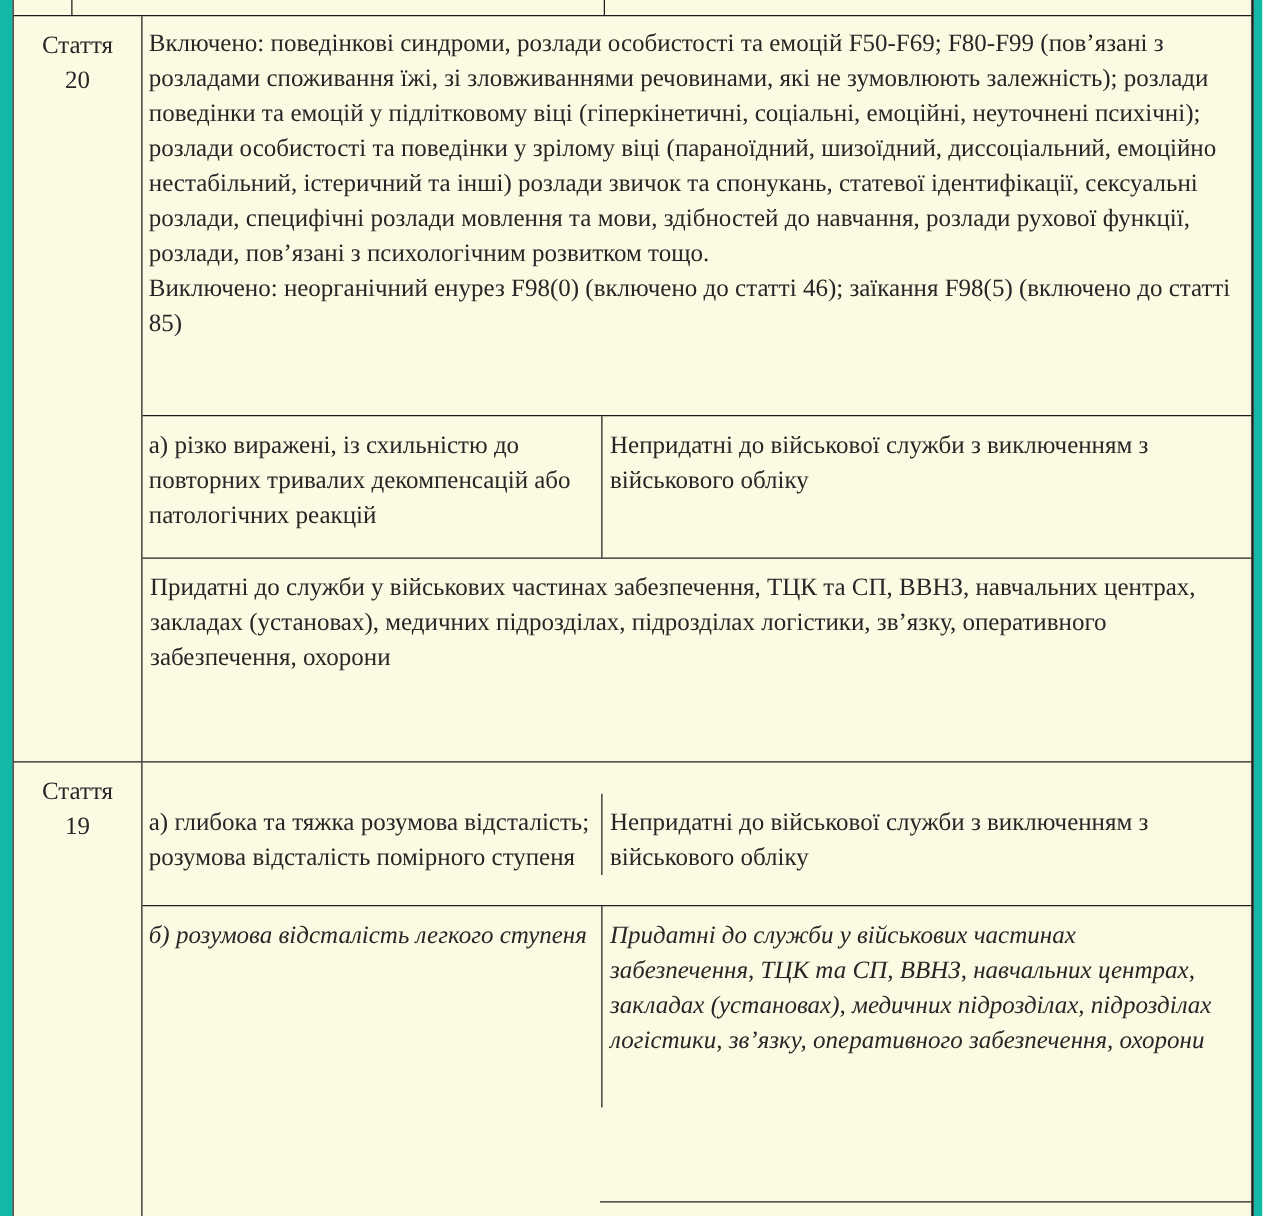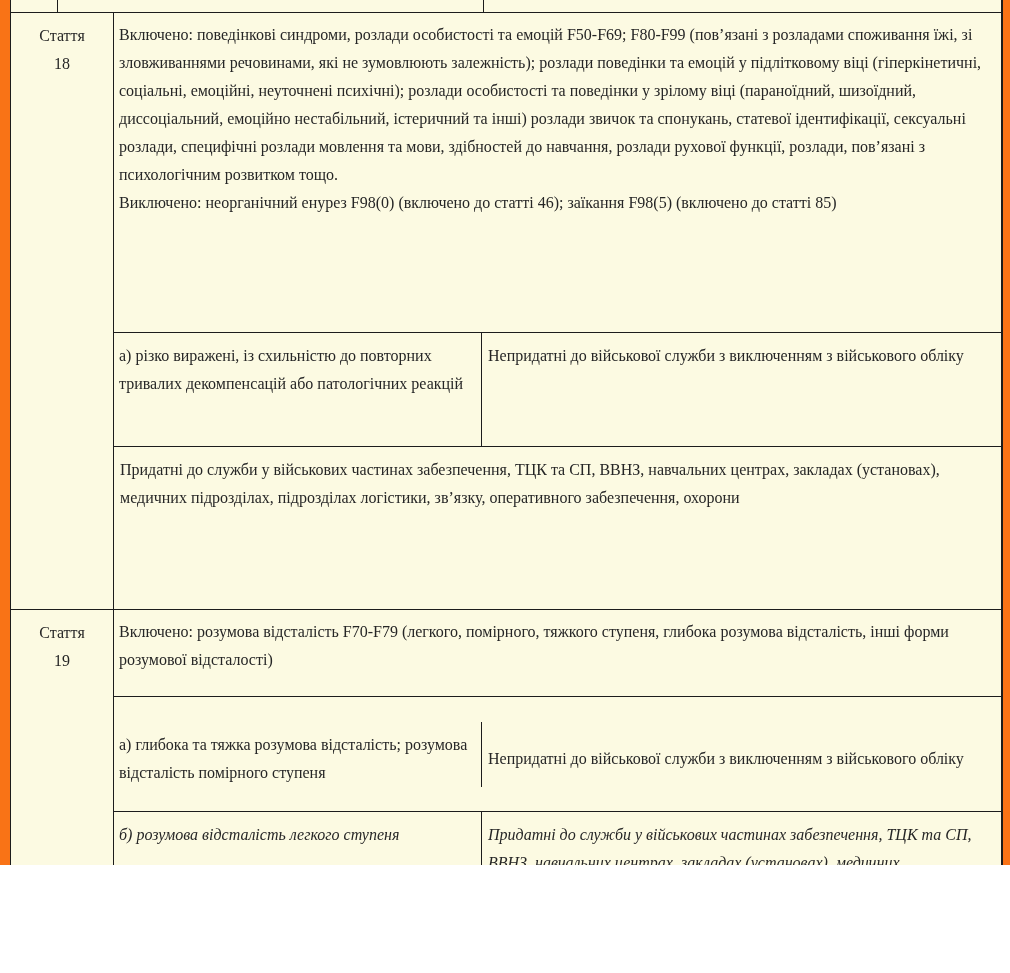--- a/index.html
+++ b/index.html
@@ -1,21 +1,21 @@
 <!DOCTYPE html>
 <html><head>
 <meta charset="utf-8">
 <style>
   * { margin:0; padding:0; box-sizing:border-box; }
   html,body { background:#ffffff; }
   .page {
-    position:relative; width:1010px; height:865px; overflow:hidden;
-    background:#f97316;
+    position:relative; width:1010px; height:973px; overflow:hidden;
+    background:#14b8a6;
     font-family:"Liberation Serif", serif;
-    font-size:16px; line-height:28px; color:#262626;
+    font-size:20px; line-height:28px; color:#262626;
   }
   .tbl {
     position:absolute; left:10px; top:0; width:993px; height:973px;
     background:#fcfae2;
     border-left:1px solid #1c1c1c; border-right:2px solid #1c1c1c;
   }
   .row { display:flex; }
   .sliver { height:13px; border-bottom:1px solid #1c1c1c; }
   .sliver .s1 { width:47px; border-right:1px solid #1c1c1c; }
   .sliver .s2 { width:426px; border-right:1px solid #1c1c1c; }
@@ -54,21 +54,21 @@
 
     <div class="row sliver">
       <div class="s1"></div>
       <div class="s2"></div>
       <div class="s3"></div>
     </div>
 
     <div class="article a18">
       <div class="artcol">
         <div>Стаття</div>
-        <div>18</div>
+        <div>20</div>
       </div>
       <div class="artbody">
         <div class="desc">
           <div>Включено: поведінкові синдроми, розлади особистості та емоцій F50-F69; F80-F99 (пов’язані з розладами споживання їжі, зі зловживаннями речовинами, які не зумовлюють залежність); розлади поведінки та емоцій у підлітковому віці (гіперкінетичні, соціальні, емоційні, неуточнені психічні); розлади особистості та поведінки у зрілому віці (параноїдний, шизоїдний, диссоціальний, емоційно нестабільний, істеричний та інші) розлади звичок та спонукань, статевої ідентифікації, сексуальні розлади, специфічні розлади мовлення та мови, здібностей до навчання, розлади рухової функції, розлади, пов’язані з психологічним розвитком тощо.</div>
           <div>Виключено: неорганічний енурез F98(0) (включено до статті 46); заїкання F98(5) (включено до статті 85)</div>
         </div>
         <div class="subrow r1">
           <div class="cond">а) різко виражені, із схильністю до повторних тривалих декомпенсацій або патологічних реакцій</div>
           <div class="verd">Непридатні до військової служби з виключенням з військового обліку</div>
         </div>
@@ -77,23 +77,20 @@
         </div>
       </div>
     </div>
 
     <div class="article a19">
       <div class="artcol">
         <div>Стаття</div>
         <div>19</div>
       </div>
       <div class="artbody">
-        <div class="desc">
-          <div>Включено: розумова відсталість F70-F79 (легкого, помірного, тяжкого ступеня, глибока розумова відсталість, інші форми розумової відсталості)</div>
-        </div>
         <div class="subrow r1">
           <div class="cond">а) глибока та тяжка розумова відсталість; розумова відсталість помірного ступеня</div>
           <div class="verd">Непридатні до військової служби з виключенням з військового обліку</div>
         </div>
         <div class="subrow r2">
           <div class="cond">б) розумова відсталість легкого ступеня</div>
           <div class="verd">Придатні до служби у військових частинах забезпечення, ТЦК та СП, ВВНЗ, навчальних центрах, закладах (установах), медичних підрозділах, підрозділах логістики, зв’язку, оперативного забезпечення, охорони</div>
         </div>
       </div>
     </div>

